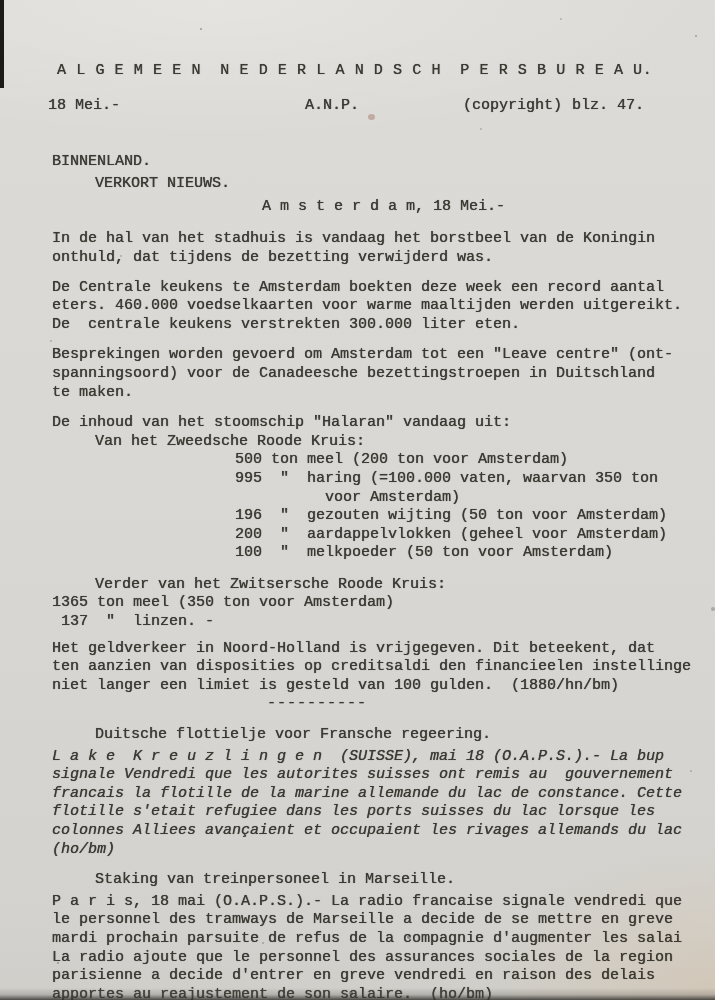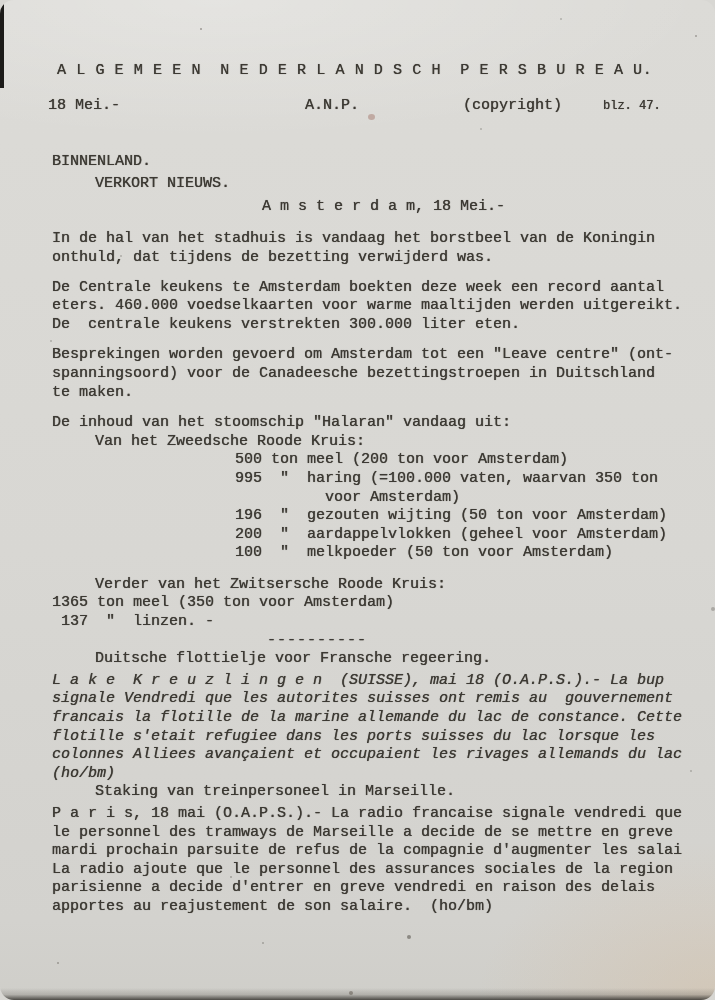--- a/index.html
+++ b/index.html
@@ -1,47 +1,47 @@
 <!DOCTYPE html>
 <html><head>
 <meta charset="utf-8">
 <style>
   html, body { margin:0; padding:0; background:#d8d7d3; }
   .paper {
     position:relative; width:715px; height:1000px; overflow:hidden;
     background:linear-gradient(180deg, #dcdbd7 0%, #d8d7d3 55%, #d3d2ce 92%, #cfcec9 100%);
     font-family:"Liberation Mono", "DejaVu Sans Mono", monospace;
-    font-size:15px; line-height:18.6px; color:#3c3933;border-radius:14px;
+    font-size:15px; line-height:18.6px; color:#3c3933;
   }
   .content {
     position:relative; padding:62px 0 0 52px; z-index:2;
     text-shadow:0 0 0.7px rgba(60,57,51,0.85), 0.4px 0.4px 0 rgba(60,57,51,0.3);
   }
   .masthead { margin-left:5px; letter-spacing:0.6px; white-space:pre; }
   .header-row { position:relative; height:19px; margin-top:16px; }
   .header-row span { position:absolute; top:0; white-space:pre; }
   .hdr-date { left:-4px; }
   .hdr-agency { left:253px; }
   .hdr-copyright { left:411px; }
-  .hdr-page { left:551px; font-size:12px; }
+  .hdr-page { left:520px; font-size:15px; }
   .section { margin-top:37px; }
   .subsection { margin-top:4px; margin-left:43px; }
   .dateline { margin-top:4px; white-space:pre;text-align:center; }
   .para { white-space:pre-wrap; margin:0; }
   .p1 { margin-top:14px; }
   .p2 { margin-top:11px; }
   .p3 { margin-top:12px; }
   .cargo-intro { margin-top:12px; }
   .cargo-label { margin-left:43px; white-space:pre; }
   .cargo-items { margin-left:183px; white-space:pre; }
   .swiss-label { margin-top:13px; margin-left:43px; white-space:pre; }
   .swiss-items { white-space:pre; }
   .p5 { margin-top:8px; }
   .separator { margin-left:215px; letter-spacing:1px; }
-  .heading { margin-top:0; margin-left:43px; }
+  .heading { margin-top:12px; margin-left:43px; }
   .p6 { margin-top:3px;font-style:italic; }
   .p7 { margin-top:3px; }
   
   .edge-left {
     position:absolute; left:0; top:0; width:4px; height:88px;
     background:#1c1b19; filter:blur(0.6px); z-index:3;
   }
   .edge-bottom {
     position:absolute; left:0; bottom:0; width:100%; height:12px; z-index:3;
     background:linear-gradient(180deg, rgba(90,86,80,0) 0%, rgba(90,86,80,0.25) 55%, rgba(52,50,46,0.85) 100%);
@@ -115,20 +115,23 @@
     <div class="para cargo-items">500 ton meel (200 ton voor Amsterdam)
 995  "  haring (=100.000 vaten, waarvan 350 ton
           voor Amsterdam)
 196  "  gezouten wijting (50 ton voor Amsterdam)
 200  "  aardappelvlokken (geheel voor Amsterdam)
 100  "  melkpoeder (50 ton voor Amsterdam)</div>
     <div class="swiss-label">Verder van het Zwitsersche Roode Kruis:</div>
     <div class="para swiss-items">1365 ton meel (350 ton voor Amsterdam)
  137  "  linzen. -</div>
 
+    <p class="para p5">Het geldverkeer in Noord-Holland is vrijgegeven. Dit beteekent, dat
+ten aanzien van disposities op creditsaldi den financieelen instellinge
+niet langer een limiet is gesteld van 100 gulden.  (1880/hn/bm)</p>
     <div class="separator">----------</div>
 
     <div class="heading">Duitsche flottielje voor Fransche regeering.</div>
     <p class="para p6">L a k e  K r e u z l i n g e n  (SUISSE), mai 18 (O.A.P.S.).- La bup
 signale Vendredi que les autorites suisses ont remis au  gouvernement
 francais la flotille de la marine allemande du lac de constance. Cette
 flotille s'etait refugiee dans les ports suisses du lac lorsque les
 colonnes Alliees avançaient et occupaient les rivages allemands du lac
 (ho/bm)</p>
 

